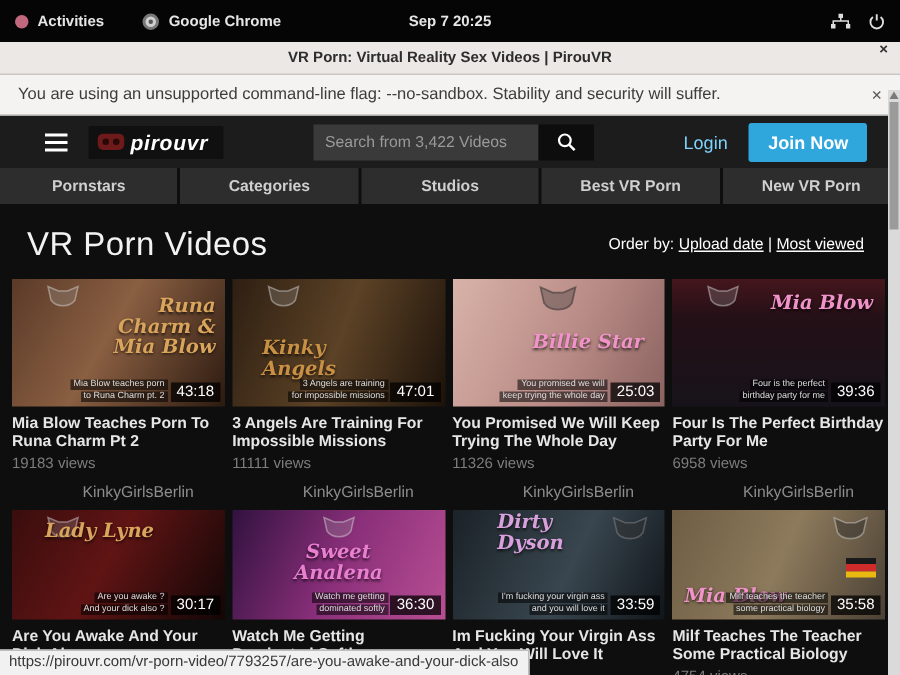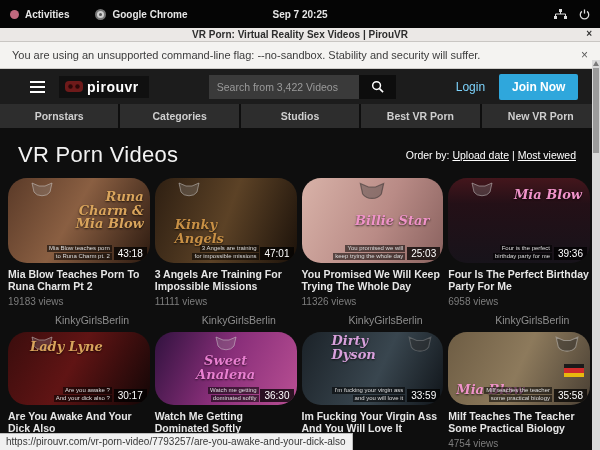--- a/index.html
+++ b/index.html
@@ -14,36 +14,36 @@
   .chrome-ico { width:11px; height:11px; border-radius:50%; background:#cfcfcf; border:2px solid #777;
                 display:inline-block; margin-right:6px; position:relative; }
   .chrome-ico::after{ content:""; position:absolute; left:2px; top:2px; width:3px; height:3px;
                 background:#555; border-radius:50%; }
   .sysbar .appname { display:flex; align-items:center; }
   .sysbar .clock { position:absolute; left:0; right:0; text-align:center; }
   .sysbar .right { margin-left:auto; display:flex; align-items:center; gap:12px; padding-right:10px; position:relative; z-index:1; }
   .sysbar svg { display:block; }
 
   
-  .titlebar { height:14px; background:#ebe8e6; border-bottom:1px solid #c9c6c3; color:#2d2d2d;
+  .titlebar { height:22px; background:#ebe8e6; border-bottom:1px solid #c9c6c3; color:#2d2d2d;
               font-size:10px; font-weight:bold; display:flex; align-items:center; justify-content:center;
               position:relative; }
   .titlebar .close { position:absolute; right:8px; top:0; font-size:10px; color:#333; cursor:default; }
 
   
   .infobar { height:27px; background:#f4f3f1; border-bottom:1px solid #cfcdca; color:#3c3c3c;
              font-size:11px; display:flex; align-items:center; padding:0 12px; position:relative; }
   .infobar .close { position:absolute; right:12px; color:#5a5a5a; font-size:12px; }
 
   
   .navbar { height:35px; background:#1c1c1c; display:flex; align-items:center; padding:0 12px 0 30px; }
   .hamburger { width:15px; display:flex; flex-direction:column; gap:3px; margin-right:14px; }
   .hamburger span { height:2px; background:#fff; display:block; }
   .logo { background:#101010; padding:3px 10px 3px 6px; display:flex; align-items:center; gap:4px; }
-  .logo-text { color:#fff; font-weight:bold; font-size:14px; letter-spacing:.5px; }
+  .logo-text { color:#fff; font-weight:bold; font-size:14px; letter-spacing:.5px;font-style:italic; }
   .searchwrap { display:flex; margin-left:60px; }
   .searchwrap input { width:150px; height:24px; background:#3a3a3a; border:none; color:#bdbdbd;
              font-size:10.5px; padding:0 8px; font-family:"Liberation Sans",sans-serif; }
   .searchwrap input::placeholder { color:#9a9a9a; }
   .search-btn { width:37px; height:24px; background:#0d0d0d; border:none; display:flex;
              align-items:center; justify-content:center; }
   .login { color:#7dd3fc; font-size:12px; margin-left:60px; }
   .join-btn { margin-left:14px; border:none; color:#fff; font-size:12px; font-weight:bold;
              padding:6px 13px; border-radius:2px; }
 
@@ -55,21 +55,21 @@
   
   .pagehead { display:flex; align-items:center; padding:14px 24px 10px 18px; }
   .pagehead h1 { color:#f2f2f2; font-size:22px; font-weight:normal; letter-spacing:.3px; }
   .orderby { margin-left:auto; color:#fff; font-size:10.5px; font-weight:normal; }
   .orderby a { color:#fff; text-decoration:underline; }
   .orderby .sep { text-decoration:none; }
 
   
   .grid { display:grid; grid-template-columns:repeat(4,1fr); column-gap:5px; row-gap:6px; margin:0 10px 0 8px; }
   .card { color:#e6e6e6; }
-  .thumb { height:85px; position:relative; overflow:hidden; background:#222;border-radius:19px; }
+  .thumb { height:85px; position:relative; overflow:hidden; background:#222; }
   .row2 .thumb { height:73px; }
   .overlay-name { position:absolute; font-family:"DejaVu Serif", serif; font-style:italic;
              font-weight:bold; font-size:13px; line-height:1.05; max-width:78px;
              text-shadow:0 1px 2px rgba(0,0,0,.7); }
   .captions { position:absolute; right:38px; bottom:3px; display:flex; flex-direction:column;
              align-items:flex-end; gap:1px; }
   .captions span { background:rgba(0,0,0,.55); color:#ddd; font-size:6px; line-height:7px; padding:0 2px; }
   .duration { position:absolute; right:3px; bottom:3px; background:rgba(0,0,0,.75); color:#fff;
              font-size:10px; padding:1px 4px; }
   .wm { position:absolute; top:3px; opacity:.85; }

